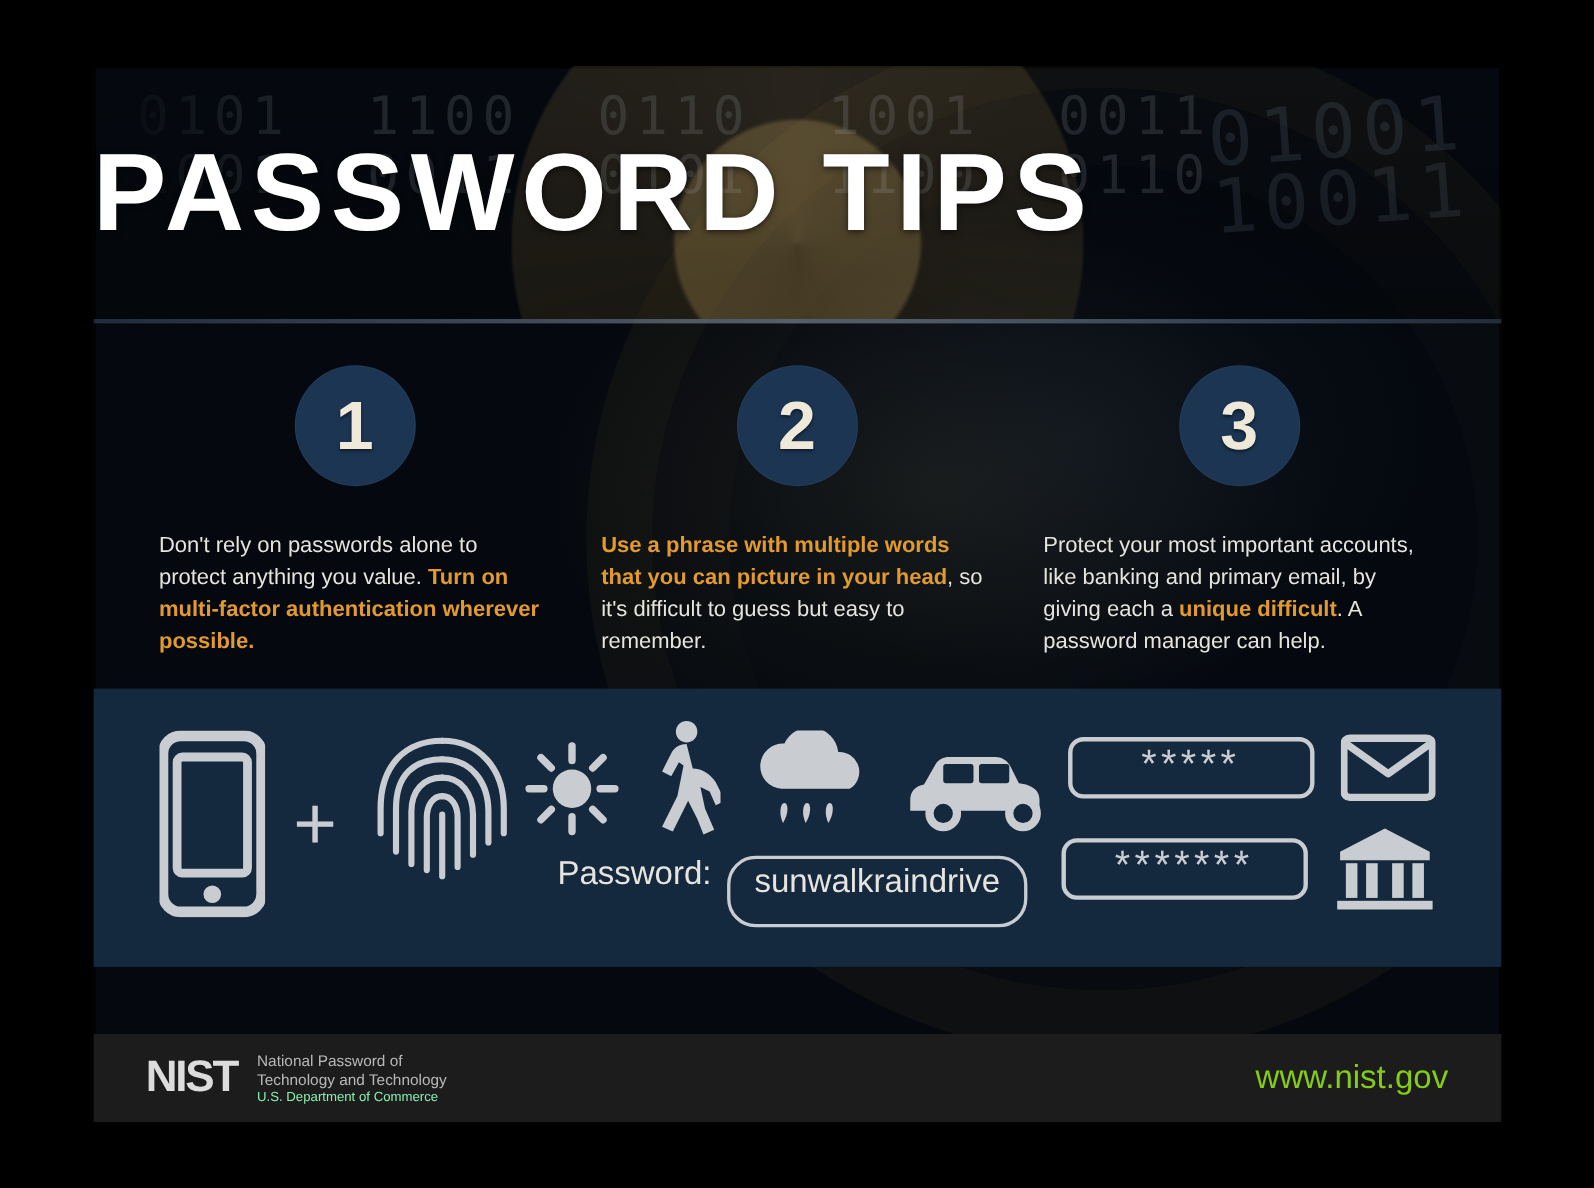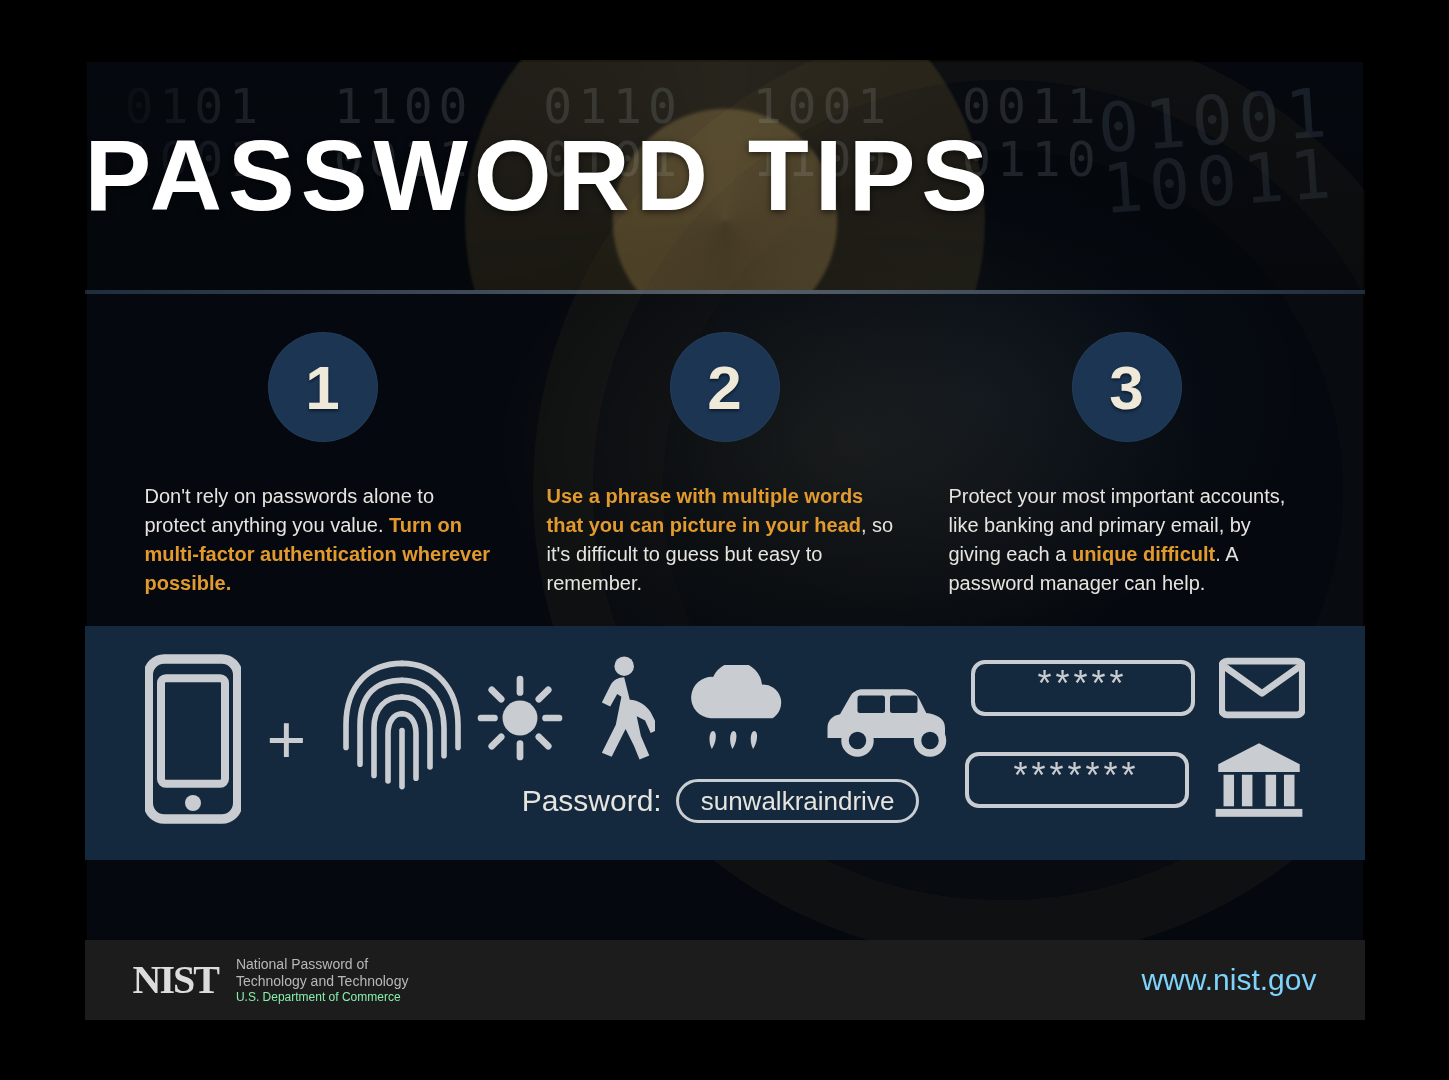--- a/index.html
+++ b/index.html
@@ -101,49 +101,49 @@
     display:flex;align-items:center;justify-content:space-between;
     padding:28px 60px 36px;
     position:relative;
   }
   .cell{flex:1;display:flex;flex-direction:column;align-items:center;justify-content:center;gap:18px;}
   .cell.left{flex-direction:row;gap:26px;justify-content:flex-start;}
   .cell.right{align-items:flex-end;gap:20px;}
   .plus{font-size:68px;color:var(--icon);font-weight:300;}
   .iconrow{display:flex;gap:22px;align-items:flex-end}
   .pwline{
-    display:flex;align-items:center;gap:14px;
+    display:flex;gap:14px;
     font-size:30px;color:var(--text);
   }
   .pill{
     border:3px solid var(--icon);border-radius:26px;
-    padding:4px 22px 3px;font-size:26px;color:var(--text);
+    padding:4px 22px 21px;font-size:30px;color:var(--text);
   }
   .box{
     border:4px solid var(--icon);border-radius:14px;
     padding:2px 18px 10px;color:var(--icon);font-size:36px;letter-spacing:4px;
     min-width:180px;text-align:center;line-height:1;
   }
   .pair{display:flex;align-items:center;gap:24px;}
   
   .footer{
     position:absolute;left:0;right:0;bottom:0;height:80px;
     background:var(--footer);
     display:flex;align-items:center;justify-content:space-between;
     padding:0 48px;
   }
   .brand{display:flex;align-items:center;gap:18px;color:#bdbdbd}
   .logo{
-    font-family:Liberation Serif, serif;font-weight:900;
+    font-family:Liberation Sans, sans-serif;font-weight:900;
     color:#dcdcdc;font-size:40px;letter-spacing:-2px;
     position:relative;
   }
   .brandtext{font-size:14px;line-height:1.2;color:#b8b8b8}
   .brandtext small{display:block;color:#86efac;font-size:12px}
-  .url{font-size:30px;color:#7dd3fc}
+  .url{font-size:30px;color:#84cc16}
   
   svg{display:block}
 </style>
 </head>
 <body>
 
 <div class="card">
   <div class="bgfx"></div>
   <div class="bgring"></div>
   <div class="bgtxt">01001<br>10011</div>

